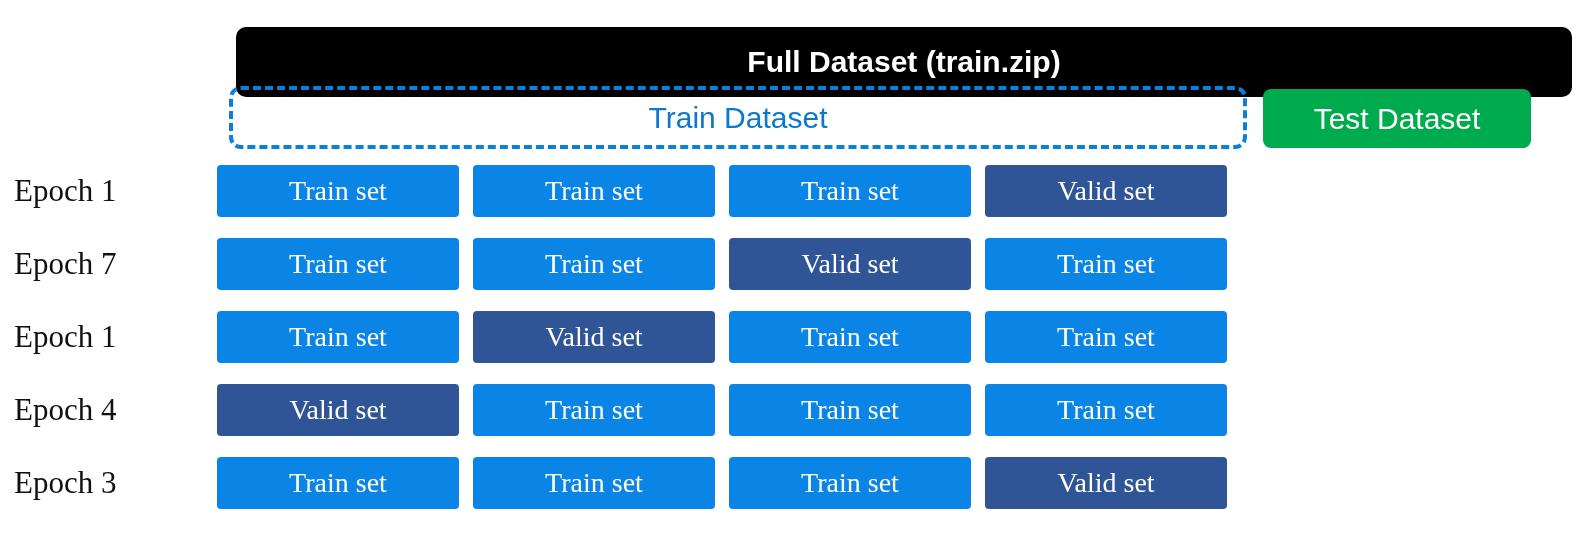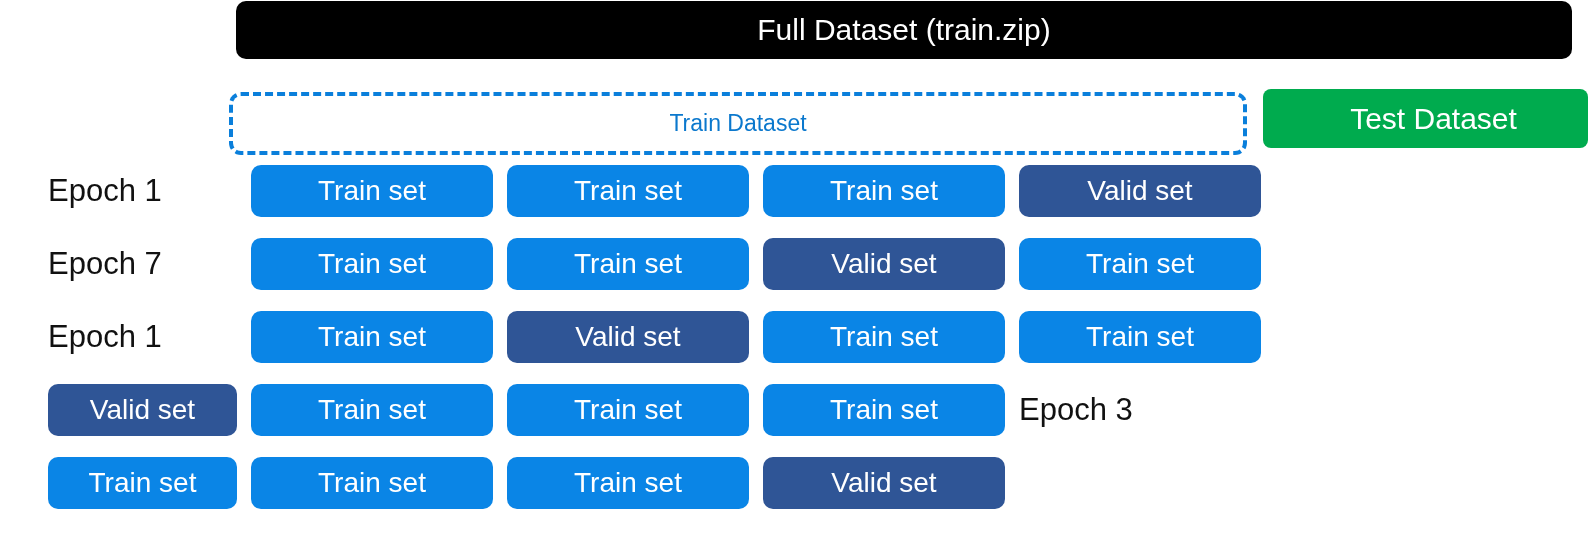--- a/index.html
+++ b/index.html
@@ -5,50 +5,51 @@
   html,body{margin:0;padding:0;background:#fff;}
   .canvas{
     position:relative;
     width:1595px;height:539px;
     background:#fff;
     font-family:"Liberation Sans", sans-serif;
     overflow:hidden;
   }
   .centered{display:flex;align-items:center;justify-content:center;}
   .full-bar{
-    position:absolute;left:236px;top:1px;width:1336px;height:58px;
+    position:absolute;left:236px;top:27px;width:1336px;height:70px;
     background:var(--bar_black);border-radius:10px;
+    color:#fff;font-size:30px;font-weight:bold;
+  }
+  .train-dashed{
+    position:absolute;left:229px;top:86px;width:1018px;height:63px;
+    border:4px dashed var(--dash_blue);border-radius:12px;
+    box-sizing:border-box;
+    color:var(--train_text);font-size:30px;
+  }
+  .test-box{
+    position:absolute;left:1263px;top:89px;width:268px;height:59px;
+    background:var(--test_green);border-radius:8px;
     color:#fff;font-size:30px;
   }
-  .train-dashed{
-    position:absolute;left:229px;top:92px;width:1018px;height:63px;
-    border:4px dashed var(--dash_blue);border-radius:12px;
-    box-sizing:border-box;
-    color:var(--train_text);font-size:23px;
-  }
-  .test-box{
-    position:absolute;left:1263px;top:89px;width:309px;height:59px;
-    background:var(--test_green);border-radius:8px;
-    color:#fff;font-size:30px;padding-left:16px;
-  }
   .grid{
-    position:absolute;left:48px;top:165px;
+    position:absolute;left:14px;top:165px;
     display:grid;
     grid-template-columns:189px 242px 242px 242px 242px;
     column-gap:14px;
     grid-auto-rows:52px;
     row-gap:21px;
+    font-family:Liberation Serif, serif;
   }
   .epoch-label{
     display:flex;align-items:center;
     font-size:31px;color:var(--label_black);
   }
   .fold{
     display:flex;align-items:center;justify-content:center;
-    border-radius:10px;color:#fff;font-size:28px;
+    border-radius:4px;color:#fff;font-size:28px;
   }
   .fold[data-type="train"]{background:var(--train_blue);}
   .fold[data-type="valid"]{background:var(--valid_navy);}
 </style>
 </head>
 <body>
 
 <div class="canvas">
 
   <div class="full-bar centered">
@@ -76,20 +77,21 @@
     <div class="fold" data-type="train">Train set</div>
     <div class="fold" data-type="valid">Valid set</div>
     <div class="fold" data-type="train">Train set</div>
 
     <div class="epoch-label">Epoch 1</div>
     <div class="fold" data-type="train">Train set</div>
     <div class="fold" data-type="valid">Valid set</div>
     <div class="fold" data-type="train">Train set</div>
     <div class="fold" data-type="train">Train set</div>
 
+    <div class="epoch-label">Epoch 4</div>
     <div class="fold" data-type="valid">Valid set</div>
     <div class="fold" data-type="train">Train set</div>
     <div class="fold" data-type="train">Train set</div>
     <div class="fold" data-type="train">Train set</div>
 
     <div class="epoch-label">Epoch 3</div>
     <div class="fold" data-type="train">Train set</div>
     <div class="fold" data-type="train">Train set</div>
     <div class="fold" data-type="train">Train set</div>
     <div class="fold" data-type="valid">Valid set</div>

